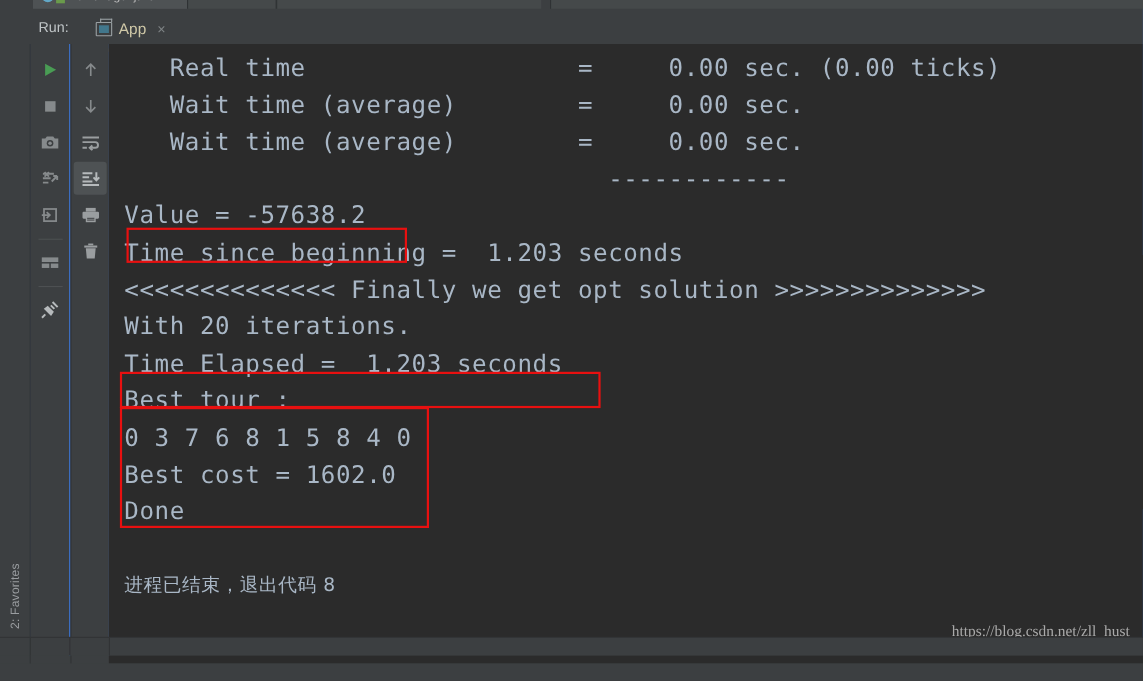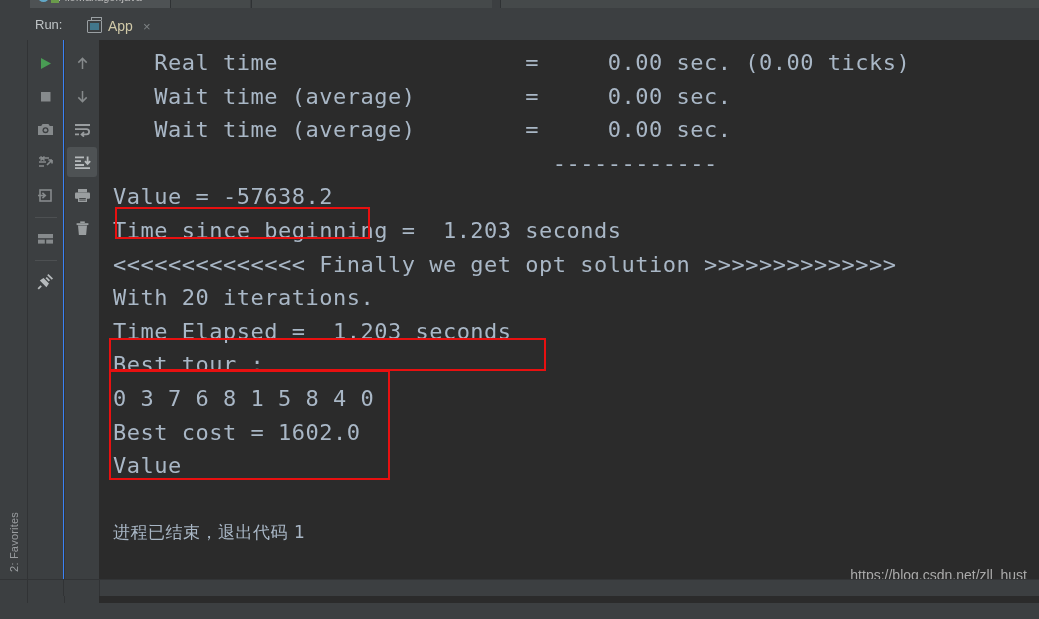--- a/index.html
+++ b/index.html
@@ -225,20 +225,21 @@
   .box-besttour { left: 10px;  top: 330px; width: 281px; height: 110px; }
 
   
   .watermark {
     position: absolute;
     right: 12px; bottom: 20px;
     color: #bcbcbc;
     font-size: 14px;
     white-space: nowrap;
     opacity: 0.88;
+    font-family: Liberation Serif, serif;
   }
 
   
   .statusbar {
     position: absolute;
     left: 0; bottom: 0;
     width: 1039px; height: 16px;
     background: #3c3f41;
     border-top: 1px solid #323436;
   }
@@ -385,23 +386,23 @@
       <div class="cline">   Wait time (average)        =     0.00 sec.</div>
       <div class="cline">                                ------------</div>
       <div class="cline">Value = -57638.2</div>
       <div class="cline">Time since beginning =  1.203 seconds</div>
       <div class="cline">&lt;&lt;&lt;&lt;&lt;&lt;&lt;&lt;&lt;&lt;&lt;&lt;&lt;&lt; Finally we get opt solution &gt;&gt;&gt;&gt;&gt;&gt;&gt;&gt;&gt;&gt;&gt;&gt;&gt;&gt;</div>
       <div class="cline">With 20 iterations.</div>
       <div class="cline">Time Elapsed =  1.203 seconds</div>
       <div class="cline">Best tour :</div>
       <div class="cline">0 3 7 6 8 1 5 8 4 0</div>
       <div class="cline">Best cost = 1602.0</div>
-      <div class="cline">Value</div>
+      <div class="cline">Done</div>
       <div class="cline blank"></div>
-      <div class="cline cjk">进程已结束，退出代码 1</div>
+      <div class="cline cjk">进程已结束，退出代码 8</div>
 
       <div class="redbox box-value"></div>
       <div class="redbox box-elapsed"></div>
       <div class="redbox box-besttour"></div>
     </div>
 
     <div class="watermark">https://blog.csdn.net/zll_hust</div>
   </div>
 
   <div class="statusbar">

